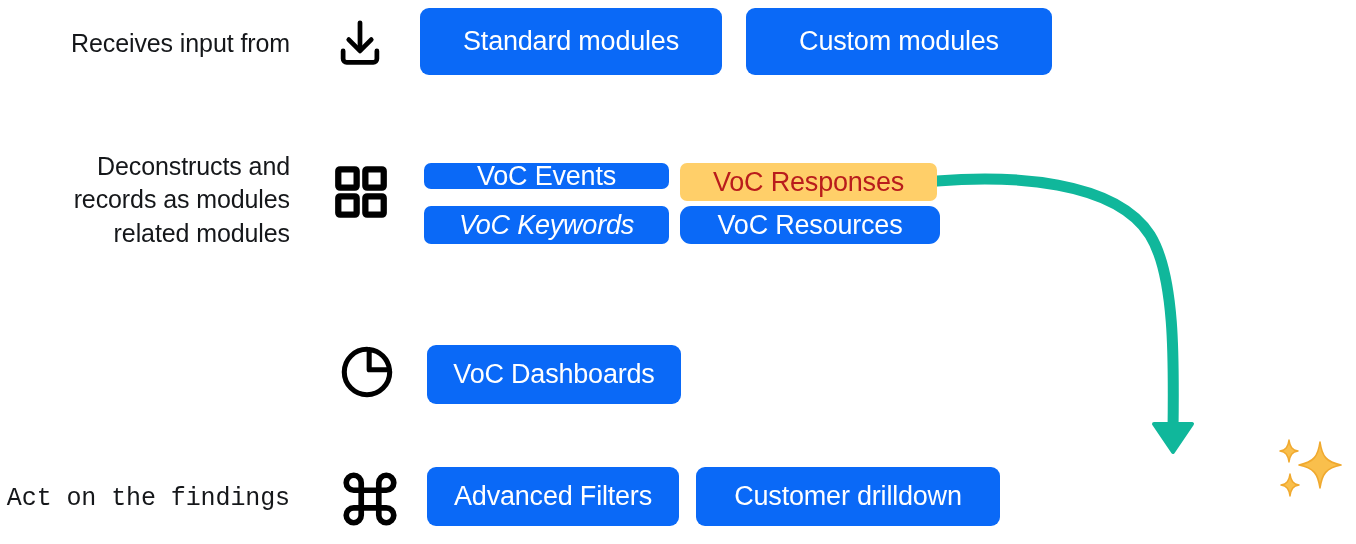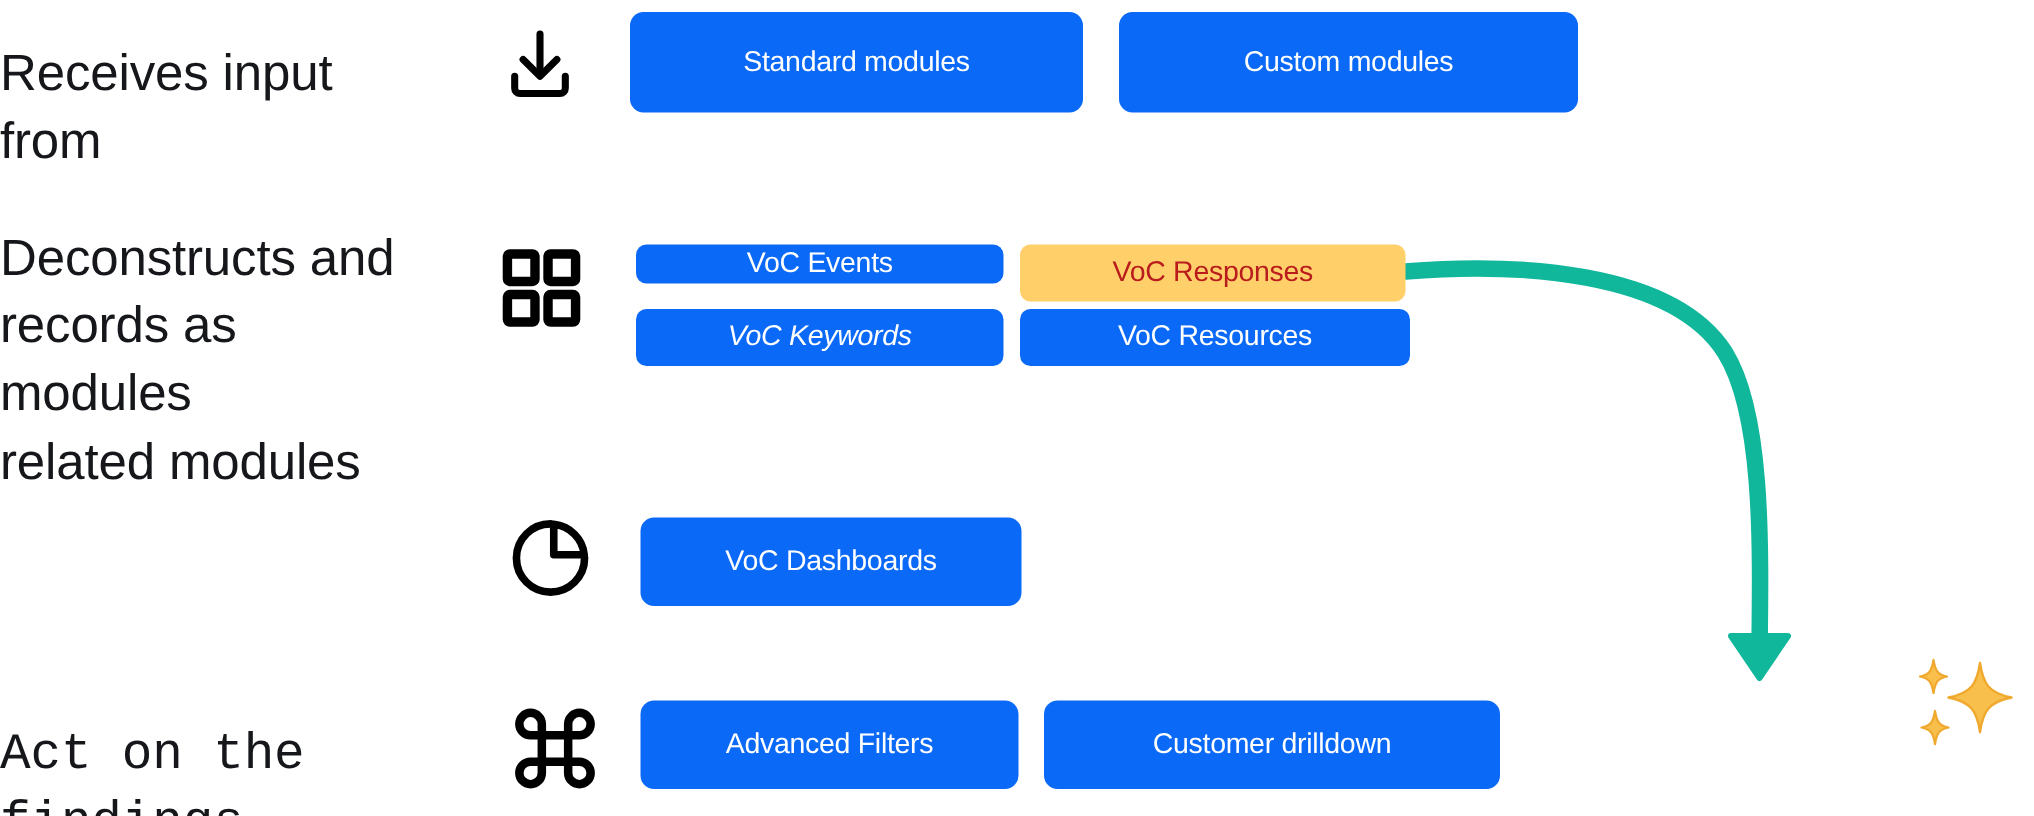--- a/index.html
+++ b/index.html
@@ -24,23 +24,23 @@
     position: absolute;
     left: 0; top: 0;
     width: 1356px;
     height: 544px;
     pointer-events: none;
     z-index: 1;
   }
   .row-label {
     position: absolute;
     width: 290px;
-    text-align: left;
+    text-align: right;
     color: #15171a;
-    font-size: 34px;
+    font-size: 25px;
     line-height: 1.33;
     letter-spacing: -0.1px;
     white-space: pre-line;
     z-index: 2;
   }
   .row-icon {
     position: absolute;
     color: #000000;
     z-index: 2;
     display: flex;
@@ -49,21 +49,21 @@
   }
 
   
   .chip {
     position: absolute;
     display: flex;
     align-items: center;
     justify-content: center;
     box-sizing: border-box;
     border-radius: 9px;
-    font-size: 19px;
+    font-size: 27px;
     letter-spacing: -0.2px;
     white-space: nowrap;
     z-index: 2;
     user-select: none;
   }
   .chip.blue {
     background: #0a69f7;
     color: #ffffff;
   }
   .chip.amber {
@@ -120,21 +120,21 @@
       <rect x="13.8" y="13.8" width="7.6" height="7.6" rx="0.7"></rect>
     </svg>
   </div>
 
   <div class="chip blue small-radius" style="left:424px; top:163px; width:245px; height:26px;">VoC Events</div>
 
   <div class="chip amber small-radius" style="left:680px; top:163px; width:257px; height:38px;">VoC Responses</div>
 
   <div class="chip blue small-radius" style="left:424px; top:206px; width:245px; height:38px;font-style:italic;">VoC Keywords</div>
 
-  <div class="chip blue small-radius" style="left:680px; top:206px; width:260px; height:38px;">VoC Resources</div>
+  <div class="chip blue small-radius" style="left:680px; top:206px; width:260px; height:38px;border-radius:11px;">VoC Resources</div>
 
 
   <div class="row-icon" style="left:336px; top:341px; width:62px; height:62px;">
     <svg width="58" height="58" viewBox="0 0 24 24" fill="none" stroke="#000000" stroke-width="2.1" stroke-linecap="round" stroke-linejoin="round">
       <path d="M12 2.6 A9.4 9.4 0 1 0 21.4 12"></path>
       <path d="M12.9 2.7 A9.4 9.4 0 0 1 21.3 11.1 L12.9 11.1 Z"></path>
     </svg>
   </div>
 
   <div class="chip blue" style="left:427px; top:345px; width:254px; height:59px;">VoC Dashboards</div>

